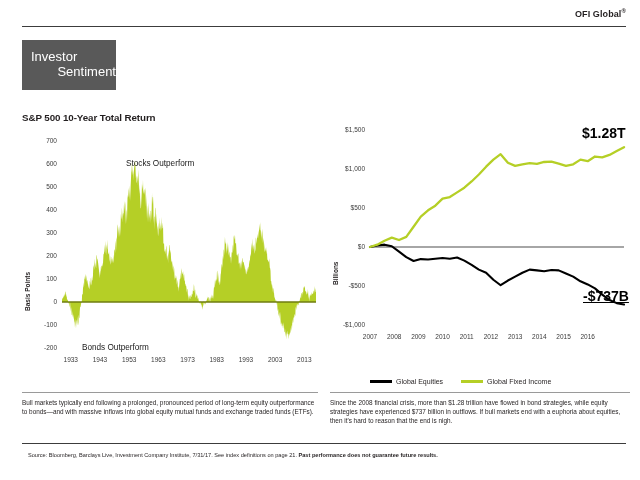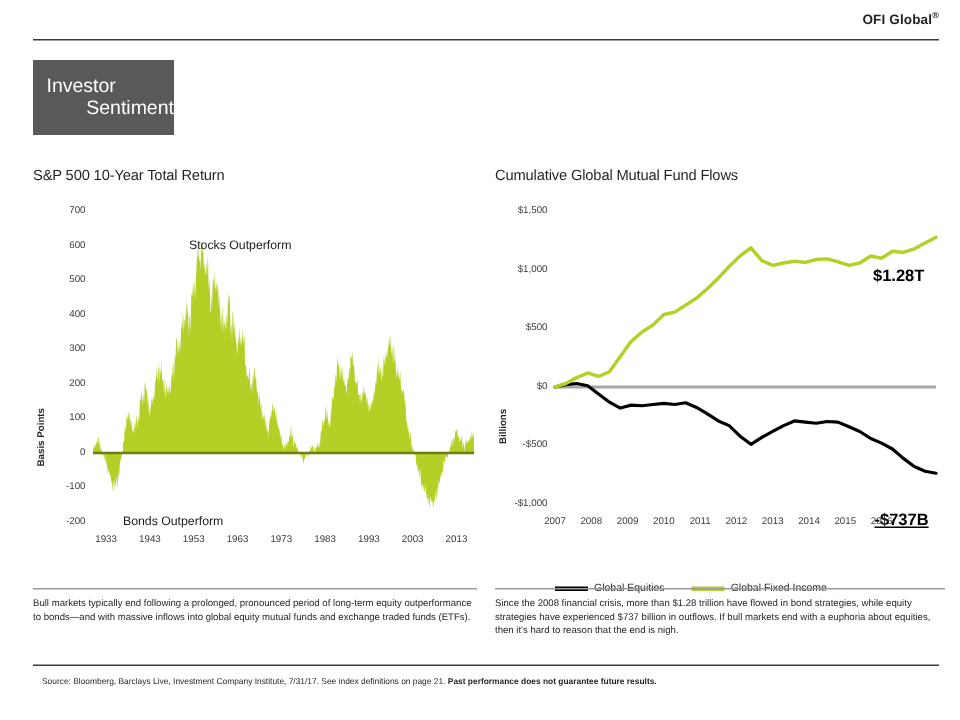--- a/index.html
+++ b/index.html
@@ -67,21 +67,21 @@
     color: #000000;
   }
 
   
   .panel { position: absolute; }
   .panel-left  { left: 22px;  top: 112px; width: 300px; }
   .panel-right { left: 330px; top: 112px; width: 300px; }
 
   .chart-title {
     font-size: 9.8px;
-    font-weight: normal;
+    font-weight: bold;
     color: #231f20;
     letter-spacing: -0.1px;
   }
   .chart-sub {
     font-size: 9.8px;
     font-weight: normal;
     color: #231f20;
     margin-top: 2px;
     letter-spacing: -0.1px;
   }
@@ -116,25 +116,24 @@
     text-align: center;
   }
   .note {
     position: absolute;
     font-size: 8.2px;
     color: #1a1a1a;
     white-space: nowrap;
   }
   .callout {
     position: absolute;
-    font-size: 11px;
+    font-size: 14px;
     font-weight: bold;
     color: #000;
     white-space: nowrap;
-    margin-top: 42px;
   }
 
   
   .legend {
     position: absolute;
     left: 40px;
     top: 258px;
     display: flex;
     gap: 18px;
     align-items: center;
@@ -206,21 +205,20 @@
       <svg id="left-svg" width="300" height="255" viewBox="0 0 300 255">
           <path d="M 40.00 171.00 L 40.00 169.83 L 40.33 166.53 L 40.67 167.99 L 41.00 166.82 L 41.34 164.22 L 41.67 166.45 L 42.01 166.31 L 42.34 162.28 L 42.68 164.81 L 43.01 164.16 L 43.35 160.85 L 43.68 160.57 L 44.02 164.46 L 44.35 166.61 L 44.69 162.44 L 45.02 169.51 L 45.35 168.56 L 45.69 168.31 L 46.02 170.02 L 46.36 172.93 L 46.69 171.76 L 47.03 170.94 L 47.36 176.24 L 47.70 174.85 L 48.03 170.66 L 48.37 175.50 L 48.70 180.85 L 49.04 176.08 L 49.37 178.42 L 49.70 183.68 L 50.04 184.37 L 50.37 180.11 L 50.71 186.51 L 51.04 183.29 L 51.38 185.17 L 51.71 187.11 L 52.05 188.43 L 52.38 190.58 L 52.72 191.86 L 53.05 197.72 L 53.39 187.60 L 53.72 192.93 L 54.06 196.46 L 54.39 188.81 L 54.72 190.00 L 55.06 194.14 L 55.39 191.71 L 55.73 185.29 L 56.06 191.78 L 56.40 194.43 L 56.73 183.46 L 57.07 186.51 L 57.40 187.43 L 57.74 180.15 L 58.07 176.07 L 58.41 176.17 L 58.74 174.87 L 59.08 172.71 L 59.41 170.40 L 59.74 172.36 L 60.08 163.76 L 60.41 163.17 L 60.75 163.33 L 61.08 154.79 L 61.42 151.35 L 61.75 156.95 L 62.09 154.50 L 62.42 145.07 L 62.76 147.72 L 63.09 148.84 L 63.43 142.87 L 63.76 145.48 L 64.09 150.87 L 64.43 143.94 L 64.76 147.15 L 65.10 153.16 L 65.43 149.10 L 65.77 149.83 L 66.10 156.18 L 66.44 156.93 L 66.77 152.74 L 67.11 157.21 L 67.44 158.45 L 67.78 149.52 L 68.11 151.20 L 68.45 154.75 L 68.78 147.40 L 69.11 146.15 L 69.45 154.39 L 69.78 152.67 L 70.12 144.75 L 70.45 149.81 L 70.79 148.95 L 71.12 140.07 L 71.46 134.01 L 71.79 136.86 L 72.13 132.13 L 72.46 127.49 L 72.80 139.08 L 73.13 135.95 L 73.47 131.17 L 73.80 134.97 L 74.13 137.44 L 74.47 124.02 L 74.80 124.57 L 75.14 127.87 L 75.47 128.21 L 75.81 129.76 L 76.14 132.32 L 76.48 139.66 L 76.81 131.65 L 77.15 142.57 L 77.48 147.21 L 77.82 141.85 L 78.15 139.22 L 78.48 144.35 L 78.82 136.79 L 79.15 134.41 L 79.49 135.02 L 79.82 138.80 L 80.16 131.46 L 80.49 134.49 L 80.83 135.80 L 81.16 129.27 L 81.50 122.71 L 81.83 123.59 L 82.17 119.69 L 82.50 113.61 L 82.84 120.93 L 83.17 122.79 L 83.50 109.85 L 83.84 117.01 L 84.17 124.85 L 84.51 113.30 L 84.84 115.79 L 85.18 118.81 L 85.51 108.46 L 85.85 117.49 L 86.18 123.26 L 86.52 122.72 L 86.85 121.15 L 87.19 128.72 L 87.52 130.94 L 87.86 119.50 L 88.19 132.08 L 88.52 133.65 L 88.86 125.25 L 89.19 126.11 L 89.53 132.39 L 89.86 127.75 L 90.20 127.52 L 90.53 131.90 L 90.87 128.72 L 91.20 123.53 L 91.54 132.17 L 91.87 129.69 L 92.21 121.01 L 92.54 118.19 L 92.87 119.49 L 93.21 112.70 L 93.54 109.39 L 93.88 122.20 L 94.21 116.26 L 94.55 106.00 L 94.88 108.79 L 95.22 101.14 L 95.55 94.96 L 95.89 93.25 L 96.22 106.58 L 96.56 95.33 L 96.89 100.11 L 97.23 106.09 L 97.56 99.59 L 97.89 94.32 L 98.23 104.96 L 98.56 94.20 L 98.90 82.47 L 99.23 88.56 L 99.57 85.97 L 99.90 76.57 L 100.24 82.24 L 100.57 91.71 L 100.91 83.07 L 101.24 81.63 L 101.58 84.91 L 101.91 74.69 L 102.25 69.85 L 102.58 80.86 L 102.91 75.80 L 103.25 70.21 L 103.58 83.82 L 103.92 93.48 L 104.25 81.04 L 104.59 78.25 L 104.92 92.56 L 105.26 77.67 L 105.59 63.46 L 105.93 66.73 L 106.26 65.11 L 106.60 60.25 L 106.93 57.00 L 107.26 69.03 L 107.60 61.37 L 107.93 54.24 L 108.27 70.06 L 108.60 56.01 L 108.94 48.72 L 109.27 41.67 L 109.61 39.36 L 109.94 31.09 L 110.28 37.44 L 110.61 41.25 L 110.95 44.13 L 111.28 38.41 L 111.62 49.81 L 111.95 40.13 L 112.28 33.25 L 112.62 29.56 L 112.95 37.94 L 113.29 28.64 L 113.62 41.08 L 113.96 47.39 L 114.29 44.37 L 114.63 51.71 L 114.96 51.42 L 115.30 47.60 L 115.63 44.39 L 115.97 54.14 L 116.30 44.39 L 116.64 38.59 L 116.97 56.39 L 117.30 63.08 L 117.64 53.24 L 117.97 65.21 L 118.31 77.47 L 118.64 76.77 L 118.98 61.24 L 119.31 76.25 L 119.65 63.13 L 119.98 53.10 L 120.32 55.95 L 120.65 58.82 L 120.99 48.66 L 121.32 63.02 L 121.65 61.18 L 121.99 58.78 L 122.32 58.16 L 122.66 63.93 L 122.99 60.48 L 123.33 56.34 L 123.66 67.27 L 124.00 76.14 L 124.33 63.60 L 124.67 75.22 L 125.00 87.79 L 125.34 73.99 L 125.67 82.17 L 126.01 91.47 L 126.34 77.34 L 126.67 71.77 L 127.01 91.95 L 127.34 81.78 L 127.68 86.88 L 128.01 82.01 L 128.35 92.12 L 128.68 80.11 L 129.02 79.63 L 129.35 89.83 L 129.69 77.39 L 130.02 62.11 L 130.36 72.91 L 130.69 66.31 L 131.03 65.71 L 131.36 74.35 L 131.69 91.99 L 132.03 85.40 L 132.36 85.76 L 132.70 97.97 L 133.03 77.38 L 133.37 76.40 L 133.70 84.77 L 134.04 92.30 L 134.37 81.93 L 134.71 90.25 L 135.04 94.30 L 135.38 96.31 L 135.71 98.44 L 136.04 105.54 L 136.38 102.54 L 136.71 91.20 L 137.05 97.18 L 137.38 97.95 L 137.72 86.49 L 138.05 94.38 L 138.39 100.13 L 138.72 91.22 L 139.06 98.93 L 139.39 95.90 L 139.73 85.66 L 140.06 97.25 L 140.40 97.16 L 140.73 91.36 L 141.06 95.91 L 141.40 112.97 L 141.73 112.35 L 142.07 112.46 L 142.40 119.69 L 142.74 120.97 L 143.07 117.59 L 143.41 120.15 L 143.74 123.45 L 144.08 116.11 L 144.41 114.47 L 144.75 124.10 L 145.08 129.05 L 145.42 126.00 L 145.75 124.02 L 146.08 132.33 L 146.42 119.30 L 146.75 124.19 L 147.09 119.33 L 147.42 113.93 L 147.76 114.21 L 148.09 122.82 L 148.43 118.68 L 148.76 121.50 L 149.10 128.05 L 149.43 131.11 L 149.77 129.93 L 150.10 133.49 L 150.43 138.74 L 150.77 129.50 L 151.10 134.92 L 151.44 136.12 L 151.77 141.76 L 152.11 136.46 L 152.44 143.48 L 152.78 149.61 L 153.11 143.56 L 153.45 148.08 L 153.78 146.57 L 154.12 147.58 L 154.45 144.51 L 154.79 153.72 L 155.12 151.21 L 155.45 148.42 L 155.79 155.62 L 156.12 157.11 L 156.46 154.88 L 156.79 160.75 L 157.13 155.57 L 157.46 152.21 L 157.80 148.05 L 158.13 148.35 L 158.47 146.46 L 158.80 141.26 L 159.14 147.54 L 159.47 140.55 L 159.81 136.98 L 160.14 142.58 L 160.47 143.17 L 160.81 141.38 L 161.14 140.20 L 161.48 147.98 L 161.81 143.95 L 162.15 143.20 L 162.48 149.97 L 162.82 149.16 L 163.15 152.99 L 163.49 153.28 L 163.82 155.08 L 164.16 154.72 L 164.49 157.20 L 164.82 161.68 L 165.16 157.98 L 165.49 157.97 L 165.83 163.03 L 166.16 167.00 L 166.50 162.96 L 166.83 169.80 L 167.17 165.66 L 167.50 164.31 L 167.84 167.76 L 168.17 168.15 L 168.51 165.30 L 168.84 163.96 L 169.18 165.71 L 169.51 166.21 L 169.84 162.69 L 170.18 162.95 L 170.51 164.10 L 170.85 159.35 L 171.18 159.96 L 171.52 159.98 L 171.85 152.98 L 172.19 155.22 L 172.52 162.36 L 172.86 158.76 L 173.19 158.64 L 173.53 166.25 L 173.86 166.68 L 174.19 162.19 L 174.53 163.99 L 174.86 165.44 L 175.20 163.96 L 175.53 166.61 L 175.87 168.23 L 176.20 166.54 L 176.54 168.70 L 176.87 170.51 L 177.21 172.07 L 177.54 169.53 L 177.88 172.56 L 178.21 173.54 L 178.55 170.33 L 178.88 170.87 L 179.21 174.80 L 179.55 172.92 L 179.88 175.74 L 180.22 178.80 L 180.55 176.19 L 180.89 175.42 L 181.22 174.53 L 181.56 173.04 L 181.89 169.53 L 182.23 171.89 L 182.56 173.83 L 182.90 171.30 L 183.23 173.14 L 183.57 173.28 L 183.90 170.18 L 184.23 169.23 L 184.57 170.51 L 184.90 168.62 L 185.24 165.33 L 185.57 168.37 L 185.91 166.88 L 186.24 166.20 L 186.58 166.06 L 186.91 170.19 L 187.25 168.61 L 187.58 166.20 L 187.92 171.83 L 188.25 170.47 L 188.58 165.33 L 188.92 167.81 L 189.25 167.22 L 189.59 163.14 L 189.92 166.83 L 190.26 167.40 L 190.59 165.18 L 190.93 163.98 L 191.26 168.34 L 191.60 160.76 L 191.93 156.54 L 192.27 156.62 L 192.60 155.36 L 192.94 149.35 L 193.27 149.63 L 193.60 154.37 L 193.94 148.36 L 194.27 148.60 L 194.61 150.61 L 194.94 140.96 L 195.28 139.62 L 195.61 144.97 L 195.95 148.88 L 196.28 141.59 L 196.62 149.91 L 196.95 152.13 L 197.29 149.74 L 197.62 152.99 L 197.96 154.26 L 198.29 149.66 L 198.62 143.70 L 198.96 142.04 L 199.29 137.20 L 199.63 133.58 L 199.96 133.27 L 200.30 137.12 L 200.63 128.41 L 200.97 124.62 L 201.30 128.99 L 201.64 119.58 L 201.97 118.26 L 202.31 124.26 L 202.64 112.20 L 202.97 105.79 L 203.31 111.96 L 203.64 113.16 L 203.98 110.67 L 204.31 117.16 L 204.65 122.80 L 204.98 117.23 L 205.32 110.92 L 205.65 117.09 L 205.99 120.30 L 206.32 112.73 L 206.66 124.71 L 206.99 122.30 L 207.33 120.35 L 207.66 124.26 L 207.99 126.94 L 208.33 125.51 L 208.66 126.16 L 209.00 132.91 L 209.33 127.65 L 209.67 122.10 L 210.00 120.79 L 210.34 122.22 L 210.67 115.49 L 211.01 113.31 L 211.34 120.51 L 211.68 104.33 L 212.01 106.62 L 212.35 108.90 L 212.68 105.05 L 213.01 104.10 L 213.35 112.79 L 213.68 112.15 L 214.02 111.86 L 214.35 117.74 L 214.69 123.58 L 215.02 124.48 L 215.36 122.71 L 215.69 126.00 L 216.03 123.26 L 216.36 122.01 L 216.70 132.15 L 217.03 132.90 L 217.36 131.48 L 217.70 131.74 L 218.03 139.27 L 218.37 130.77 L 218.70 133.49 L 219.04 137.86 L 219.37 133.70 L 219.71 129.32 L 220.04 133.92 L 220.38 127.19 L 220.71 127.18 L 221.05 131.80 L 221.38 130.75 L 221.72 131.07 L 222.05 133.14 L 222.38 138.31 L 222.72 132.90 L 223.05 135.97 L 223.39 143.23 L 223.72 137.53 L 224.06 139.78 L 224.39 143.54 L 224.73 142.48 L 225.06 136.71 L 225.40 141.39 L 225.73 138.25 L 226.07 135.40 L 226.40 136.06 L 226.74 138.88 L 227.07 130.85 L 227.40 128.60 L 227.74 133.56 L 228.07 127.31 L 228.41 122.66 L 228.74 125.49 L 229.08 121.11 L 229.41 111.71 L 229.75 114.91 L 230.08 120.35 L 230.42 107.15 L 230.75 114.15 L 231.09 118.68 L 231.42 115.35 L 231.75 113.63 L 232.09 122.75 L 232.42 121.04 L 232.76 111.89 L 233.09 118.85 L 233.43 120.45 L 233.76 106.20 L 234.10 107.84 L 234.43 110.52 L 234.77 112.98 L 235.10 102.93 L 235.44 107.04 L 235.77 106.53 L 236.11 100.19 L 236.44 108.02 L 236.77 100.69 L 237.11 98.58 L 237.44 92.42 L 237.78 99.43 L 238.11 91.06 L 238.45 98.91 L 238.78 99.64 L 239.12 106.81 L 239.45 99.75 L 239.79 105.65 L 240.12 112.38 L 240.46 97.39 L 240.79 101.85 L 241.13 111.81 L 241.46 106.85 L 241.79 110.70 L 242.13 121.44 L 242.46 119.21 L 242.80 111.63 L 243.13 118.87 L 243.47 120.38 L 243.80 116.46 L 244.14 120.26 L 244.47 123.42 L 244.81 115.46 L 245.14 124.44 L 245.48 129.41 L 245.81 128.56 L 246.14 129.86 L 246.48 130.53 L 246.81 131.46 L 247.15 127.15 L 247.48 131.70 L 247.82 136.71 L 248.15 137.20 L 248.49 139.80 L 248.82 150.36 L 249.16 149.87 L 249.49 152.64 L 249.83 154.10 L 250.16 158.08 L 250.50 152.95 L 250.83 160.06 L 251.16 162.61 L 251.50 156.38 L 251.83 158.42 L 252.17 163.68 L 252.50 167.31 L 252.84 165.92 L 253.17 170.70 L 253.51 169.18 L 253.84 168.00 L 254.18 169.32 L 254.51 174.48 L 254.85 169.45 L 255.18 173.11 L 255.52 177.94 L 255.85 180.21 L 256.18 177.83 L 256.52 185.31 L 256.85 183.62 L 257.19 180.89 L 257.52 184.19 L 257.86 187.90 L 258.19 180.57 L 258.53 188.64 L 258.86 193.46 L 259.20 192.73 L 259.53 190.92 L 259.87 195.25 L 260.20 195.02 L 260.53 192.26 L 260.87 196.67 L 261.20 197.45 L 261.54 191.32 L 261.87 194.51 L 262.21 197.93 L 262.54 201.36 L 262.88 200.76 L 263.21 202.93 L 263.55 206.00 L 263.88 197.16 L 264.22 208.45 L 264.55 204.10 L 264.89 201.49 L 265.22 199.69 L 265.55 203.66 L 265.89 202.54 L 266.22 203.05 L 266.56 205.36 L 266.89 208.16 L 267.23 201.84 L 267.56 204.50 L 267.90 202.15 L 268.23 196.37 L 268.57 200.90 L 268.90 202.43 L 269.24 195.39 L 269.57 193.84 L 269.91 200.27 L 270.24 192.23 L 270.57 187.93 L 270.91 192.16 L 271.24 191.04 L 271.58 185.48 L 271.91 187.30 L 272.25 185.72 L 272.58 183.16 L 272.92 183.49 L 273.25 185.45 L 273.59 177.44 L 273.92 175.45 L 274.26 179.14 L 274.59 175.49 L 274.92 173.21 L 275.26 174.97 L 275.59 173.09 L 275.93 172.70 L 276.26 174.57 L 276.60 173.53 L 276.93 170.07 L 277.27 169.83 L 277.60 170.85 L 277.94 168.30 L 278.27 165.91 L 278.61 167.40 L 278.94 163.79 L 279.28 161.89 L 279.61 161.97 L 279.94 167.63 L 280.28 161.02 L 280.61 160.88 L 280.95 163.55 L 281.28 159.28 L 281.62 155.54 L 281.95 156.88 L 282.29 155.88 L 282.62 154.66 L 282.96 157.25 L 283.29 161.21 L 283.63 159.69 L 283.96 159.91 L 284.30 163.33 L 284.63 163.50 L 284.96 160.59 L 285.30 163.37 L 285.63 161.32 L 285.97 157.98 L 286.30 165.33 L 286.64 168.10 L 286.97 162.94 L 287.31 165.99 L 287.64 170.79 L 287.98 166.01 L 288.31 162.56 L 288.65 165.09 L 288.98 163.79 L 289.31 160.87 L 289.65 164.76 L 289.98 163.71 L 290.32 162.16 L 290.65 162.93 L 290.99 162.71 L 291.32 160.29 L 291.66 159.42 L 291.99 162.88 L 292.33 159.72 L 292.66 155.06 L 293.00 160.74 L 293.33 161.18 L 293.67 156.90 L 294.00 159.70 L 294.00 171.00 Z" fill="#b5cf26" stroke="none"></path>
           <line x1="40" y1="171" x2="294" y2="171" stroke="#6f7d10" stroke-width="1.6"></line>
         </svg>
       <div class="note" id="left-note-top" style="left:60px; top:28px;padding-left:44px;">Stocks Outperform</div>
       <div class="note" id="left-note-bottom" style="left:60px; top:212px;">Bonds Outperform</div>
     <div class="tick" style="left: 0px; top: 6px; width: 35px;">700</div><div class="tick" style="left: 0px; top: 29px; width: 35px;">600</div><div class="tick" style="left: 0px; top: 52px; width: 35px;">500</div><div class="tick" style="left: 0px; top: 75px; width: 35px;">400</div><div class="tick" style="left: 0px; top: 98px; width: 35px;">300</div><div class="tick" style="left: 0px; top: 121px; width: 35px;">200</div><div class="tick" style="left: 0px; top: 144px; width: 35px;">100</div><div class="tick" style="left: 0px; top: 167px; width: 35px;">0</div><div class="tick" style="left: 0px; top: 190px; width: 35px;">-100</div><div class="tick" style="left: 0px; top: 213px; width: 35px;">-200</div><div class="tick-x" style="left: 34.7586px; top: 225px; width: 28px;">1933</div><div class="tick-x" style="left: 63.954px; top: 225px; width: 28px;">1943</div><div class="tick-x" style="left: 93.1494px; top: 225px; width: 28px;">1953</div><div class="tick-x" style="left: 122.345px; top: 225px; width: 28px;">1963</div><div class="tick-x" style="left: 151.54px; top: 225px; width: 28px;">1973</div><div class="tick-x" style="left: 180.736px; top: 225px; width: 28px;">1983</div><div class="tick-x" style="left: 209.931px; top: 225px; width: 28px;">1993</div><div class="tick-x" style="left: 239.126px; top: 225px; width: 28px;">2003</div><div class="tick-x" style="left: 268.322px; top: 225px; width: 28px;">2013</div></div>
   </div>
 
   <div class="panel panel-right">
-    <div class="chart-title">Cumulative Global Mutual Fund Flows</div>
 
     <div class="plotwrap" id="right-plot">
       <div class="axis-label-y" id="right-ylabel" style="left:2px; top:165px;">Billions</div>
       <svg id="right-svg" width="300" height="255" viewBox="0 0 300 255">
           <line x1="40" y1="127" x2="294" y2="127" stroke="#a6a6a6" stroke-width="2"></line>
           <path d="M 40.00 127.00 L 47.26 125.44 L 54.51 124.66 L 61.77 126.22 L 69.03 131.68 L 76.29 137.14 L 83.54 141.04 L 90.80 139.09 L 98.06 139.48 L 105.31 138.70 L 112.57 137.92 L 119.83 138.70 L 127.09 137.53 L 134.34 140.65 L 141.60 144.94 L 148.86 149.62 L 156.11 152.74 L 163.37 159.76 L 170.63 165.22 L 177.89 160.54 L 185.14 156.64 L 192.40 152.74 L 199.66 149.62 L 206.91 150.40 L 214.17 151.18 L 221.43 150.01 L 228.69 150.40 L 235.94 153.52 L 243.20 156.64 L 250.46 161.32 L 257.71 164.44 L 264.97 168.34 L 272.23 174.58 L 279.49 180.04 L 286.74 183.16 L 294.00 184.49" fill="none" stroke="#000000" stroke-width="2.1" stroke-linejoin="round" stroke-linecap="round"></path>
           <path d="M 40.00 127.00 L 47.26 124.66 L 54.51 120.76 L 61.77 117.64 L 69.03 119.98 L 76.29 116.86 L 83.54 106.72 L 90.80 96.58 L 98.06 90.34 L 105.31 85.66 L 112.57 78.64 L 119.83 77.08 L 127.09 72.40 L 134.34 67.72 L 141.60 61.48 L 148.86 54.46 L 156.11 46.66 L 163.37 39.64 L 170.63 34.18 L 177.89 42.76 L 185.14 45.88 L 192.40 44.32 L 199.66 43.15 L 206.91 43.93 L 214.17 41.98 L 221.43 41.59 L 228.69 43.54 L 235.94 45.88 L 243.20 44.32 L 250.46 39.64 L 257.71 41.20 L 264.97 36.52 L 272.23 37.30 L 279.49 34.96 L 286.74 31.06 L 294.00 27.16" fill="none" stroke="#b5cf26" stroke-width="2.3" stroke-linejoin="round" stroke-linecap="round"></path>
         </svg>
       <div class="callout" id="callout-green" style="left: 252px; top: 5.16px;">$1.28T</div>
       <div class="callout" id="callout-black" style="left: 253px; top: 168.486px; text-decoration: underline;">-$737B</div>

